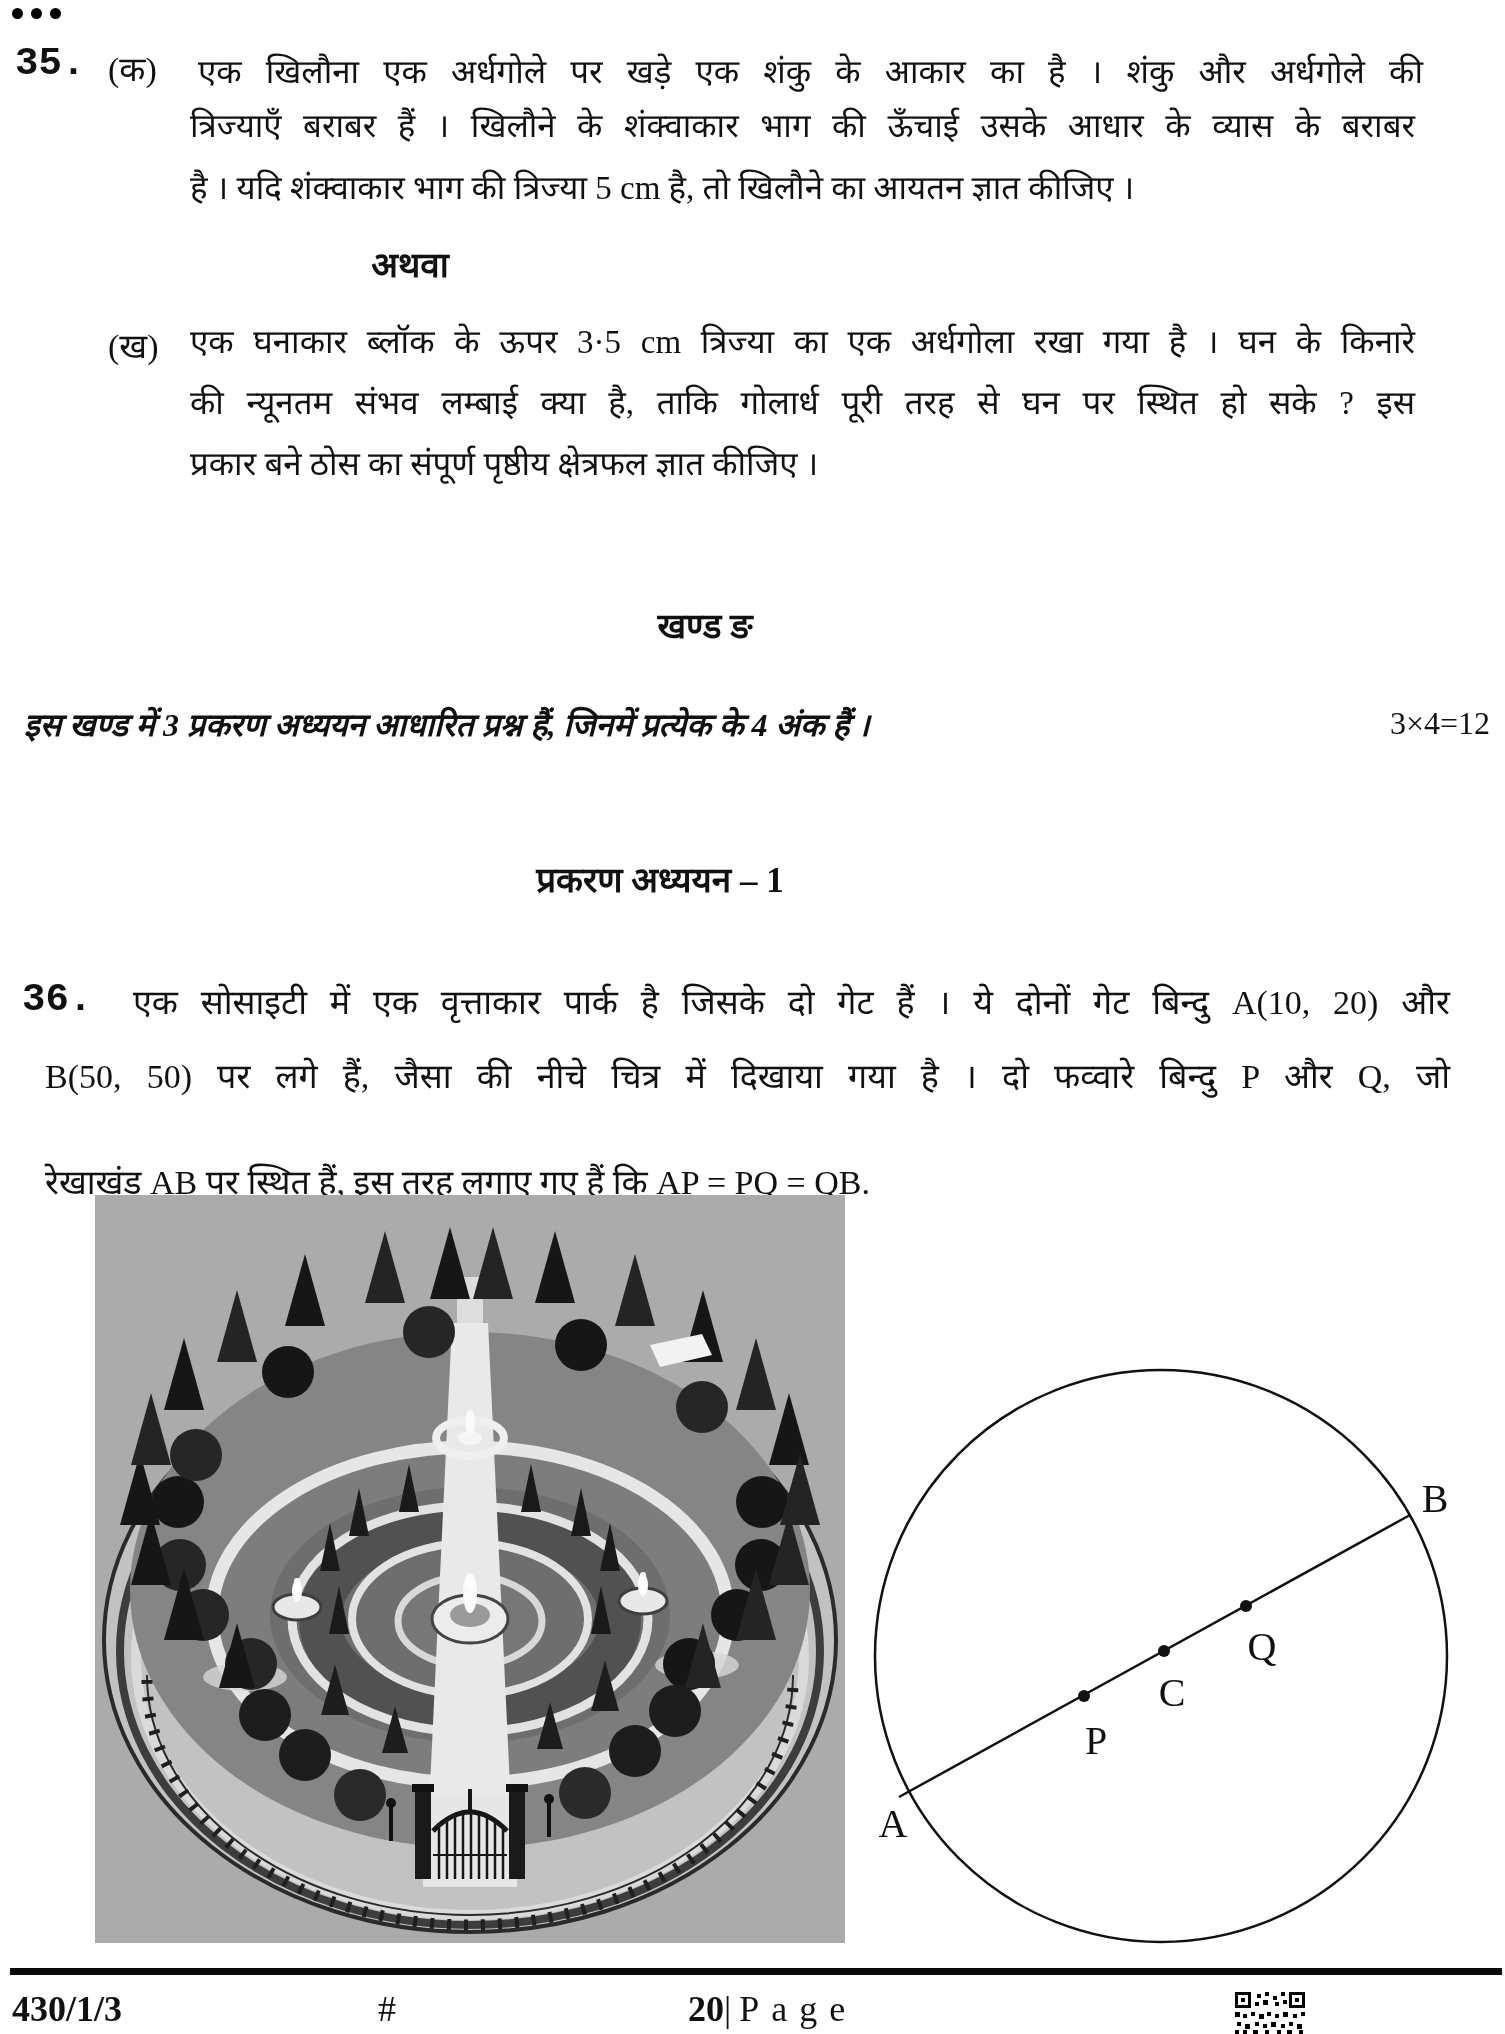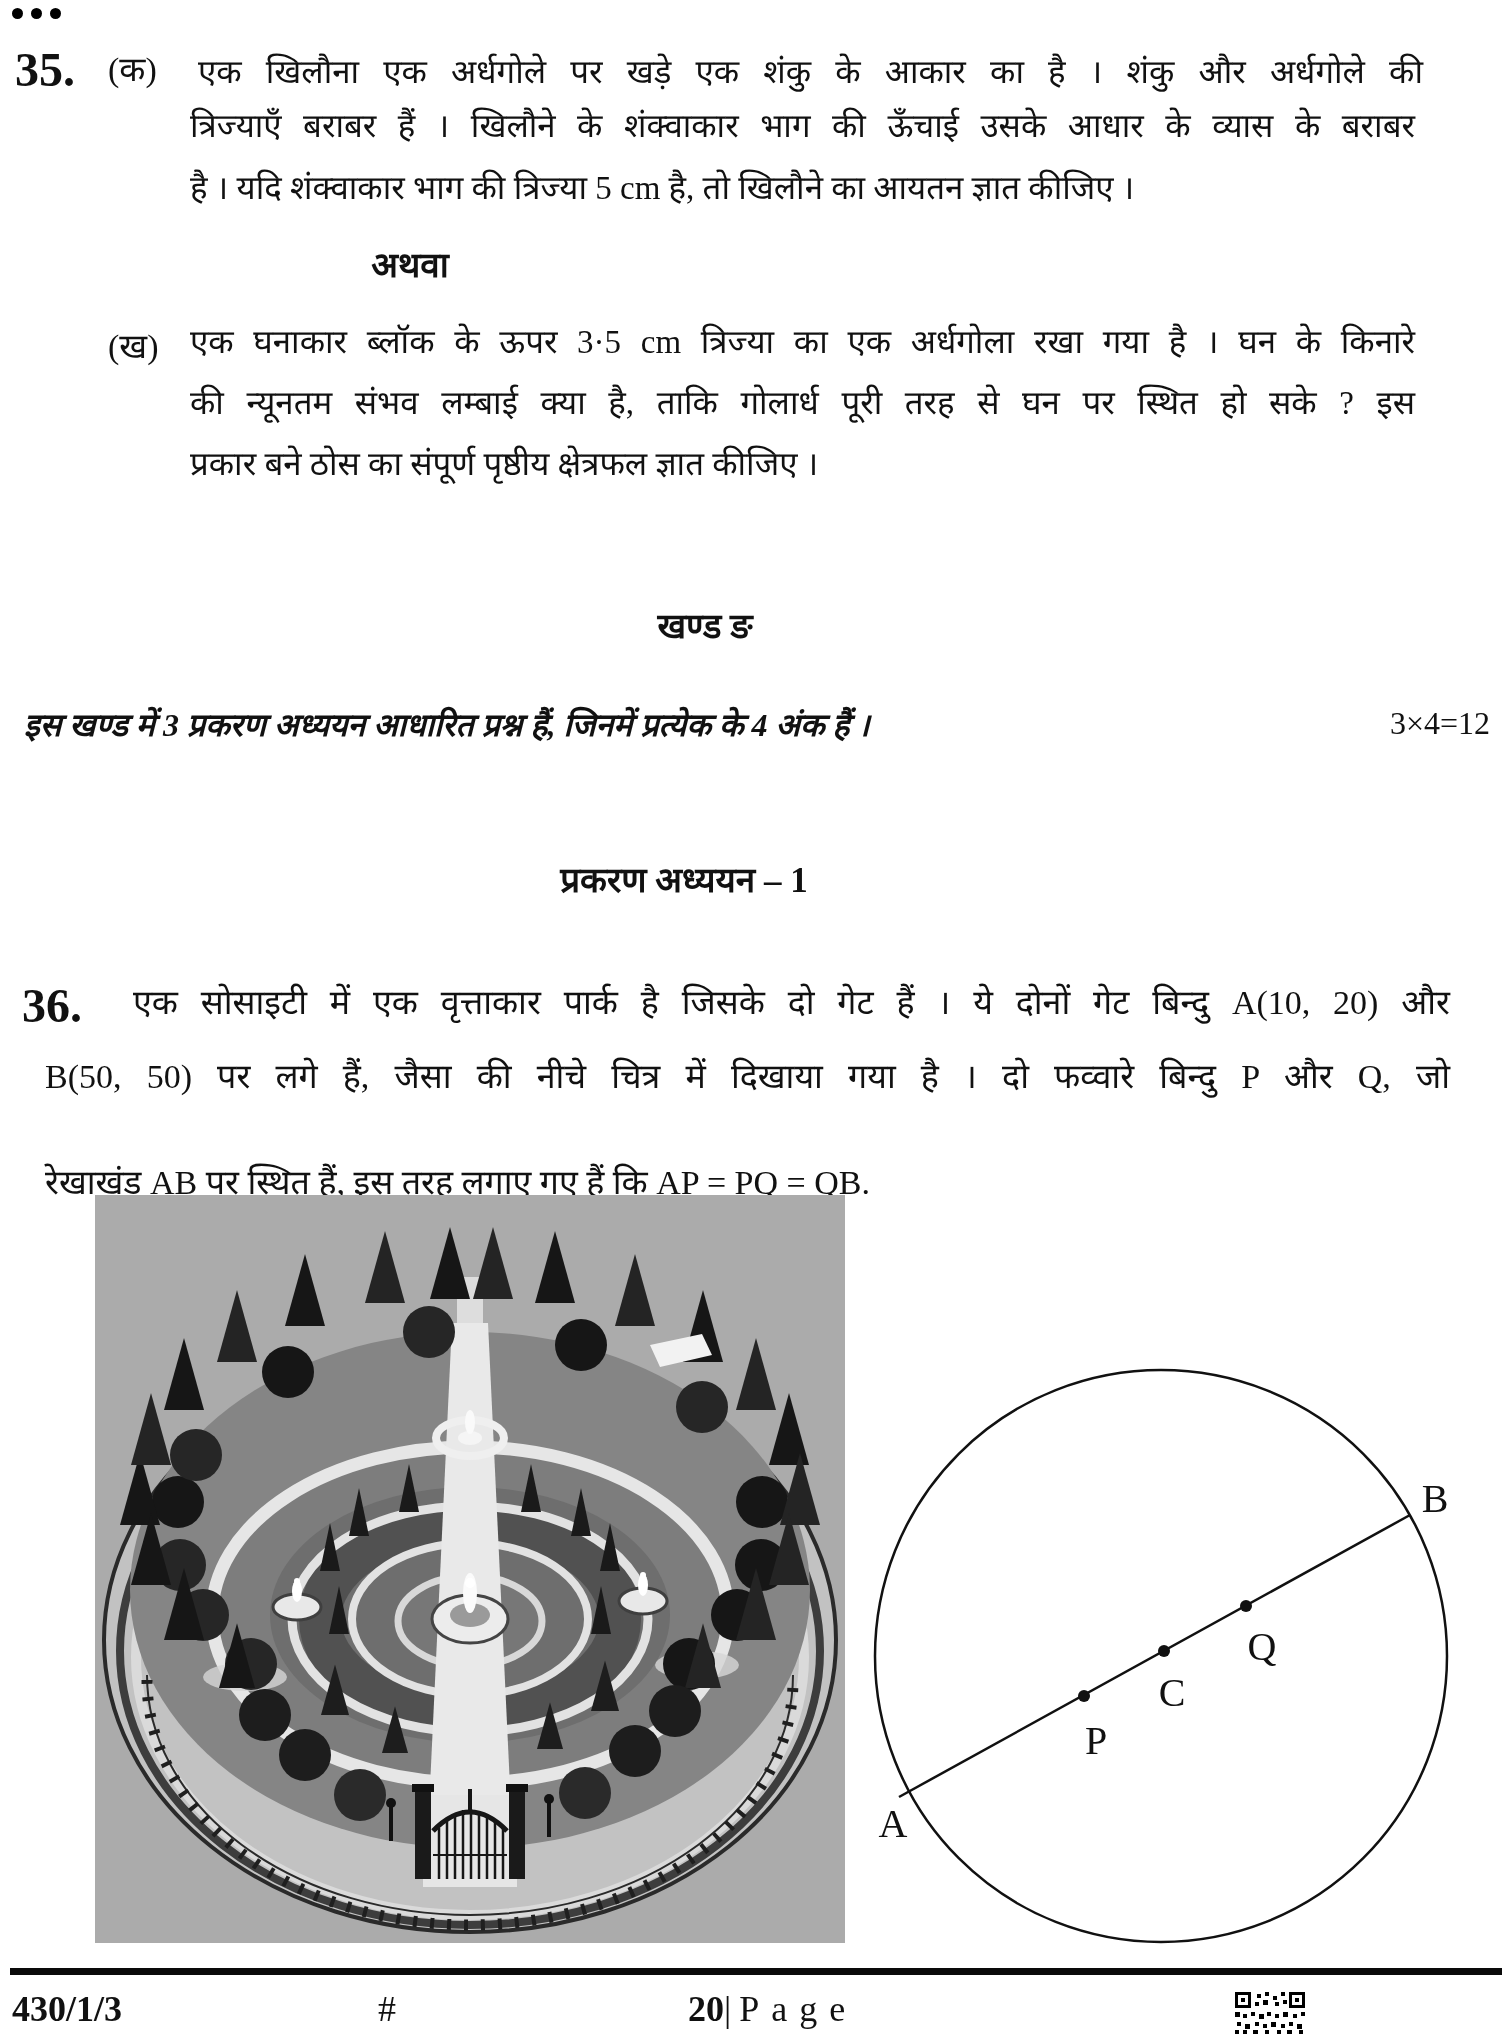--- a/index.html
+++ b/index.html
@@ -2,21 +2,21 @@
 <html><head>
 <meta charset="utf-8">
 <style>
   * { margin:0; padding:0; box-sizing:border-box; }
   html,body { background:#e8e8e8; }
   .page {
     position:relative; width:1505px; height:2034px; background:#ffffff;
     overflow:hidden; font-family:"Liberation Serif","DejaVu Serif",serif; color:#111;
   }
   .abs { position:absolute; }
-  .qnum { font-weight:bold; font-size:48px; }
+  .qnum { font-weight:bold; font-size:39px;font-family:Liberation Mono, monospace; }
   .plabel { font-size:34px; }
   .line { font-size:33px; line-height:1.35; white-space:nowrap; }
   .wrapline { font-size:33px; line-height:1.35; }
   .just { text-align:justify; text-align-last:justify; white-space:normal; }
   .q36line { font-size:34px; }
   .center { text-align:center; }
   .bold { font-weight:bold; }
   .heading { font-size:35px; font-weight:bold; }
   .instr { font-size:32px; font-style:italic; font-weight:bold; }
   .marks { font-size:32px; }
@@ -50,21 +50,21 @@
   <div class="abs plabel" style="left:108px; top:322px;">(ख)</div>
   <div class="abs wrapline just" style="left:190px; top:320px; width:1225px;">एक घनाकार ब्लॉक के ऊपर 3·5 cm त्रिज्या का एक अर्धगोला रखा गया है । घन के किनारे</div>
   <div class="abs wrapline just" style="left:190px; top:381px; width:1225px;">की न्यूनतम संभव लम्बाई क्या है, ताकि गोलार्ध पूरी तरह से घन पर स्थित हो सके ? इस</div>
   <div class="abs heading center" style="left:505px; top:601px; width:400px;">खण्ड ङ</div>
 
   <div class="abs line" style="left:190px; top:442px;">प्रकार बने ठोस का संपूर्ण पृष्ठीय क्षेत्रफल ज्ञात कीजिए ।</div>
 
   <div class="abs instr" style="left:24px; top:702px; width:1100px;">इस खण्ड में 3 प्रकरण अध्ययन आधारित प्रश्न हैं, जिनमें प्रत्येक के 4 अंक हैं ।</div>
   <div class="abs marks" style="left:1390px; top:705px;">3×4=12</div>
 
-  <div class="abs heading center" style="left:484px; top:855px; width:400px;">प्रकरण अध्ययन – 1</div>
+  <div class="abs heading center" style="left:460px; top:855px; width:400px;">प्रकरण अध्ययन – 1</div>
 
   <div class="abs qnum" style="left:22px; top:978px;">36.</div>
   <div class="abs q36line just" style="left:133px; top:978px;  width:1317px;">एक सोसाइटी में एक वृत्ताकार पार्क है जिसके दो गेट हैं । ये दोनों गेट बिन्दु A(10, 20) और</div>
   <div class="abs q36line just" style="left:45px;  top:1052px; width:1405px;">B(50, 50) पर लगे हैं, जैसा की नीचे चित्र में दिखाया गया है । दो फव्वारे बिन्दु P और Q, जो</div>
   <div class="abs q36line" style="left:45px;  top:1128px;margin-top:30px;">रेखाखंड AB पर स्थित हैं, इस तरह लगाए गए हैं कि AP = PQ = QB.</div>
 
   <svg class="abs" style="left:95px; top:1195px;" width="750" height="748" viewBox="0 0 750 748">
     <defs>
       <symbol id="conifer" overflow="visible">
           <polygon points="0,-72 -20,0 20,0"></polygon>

